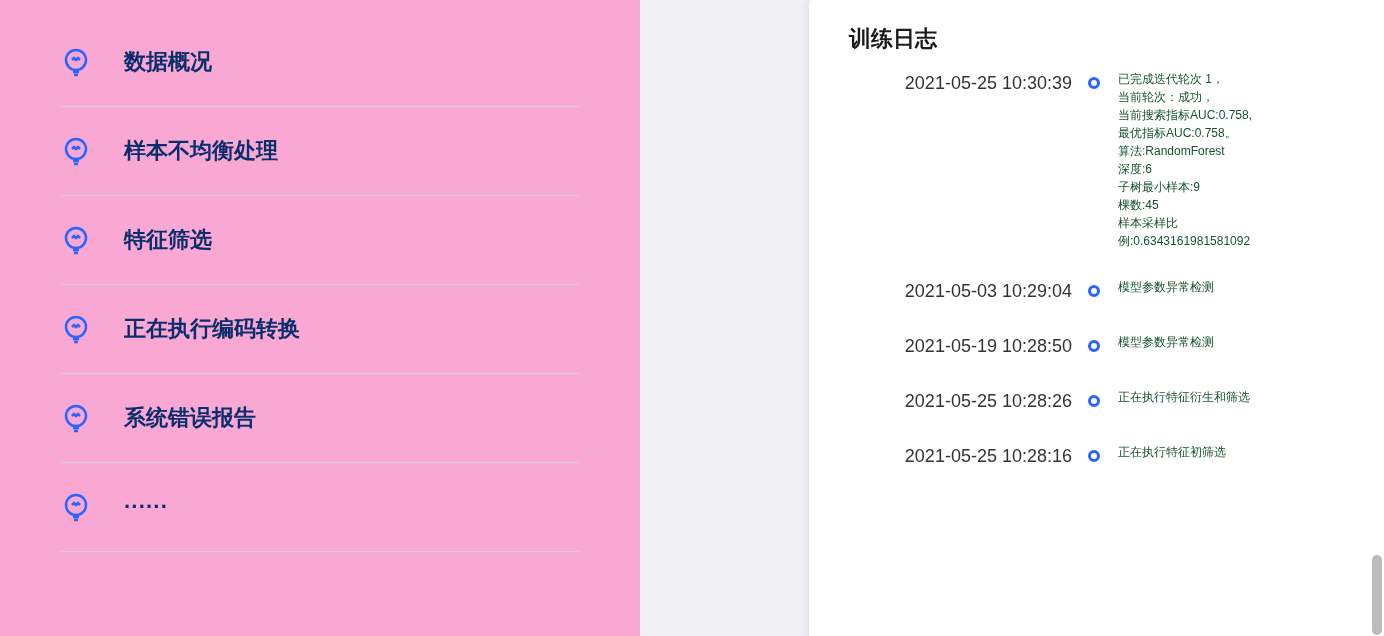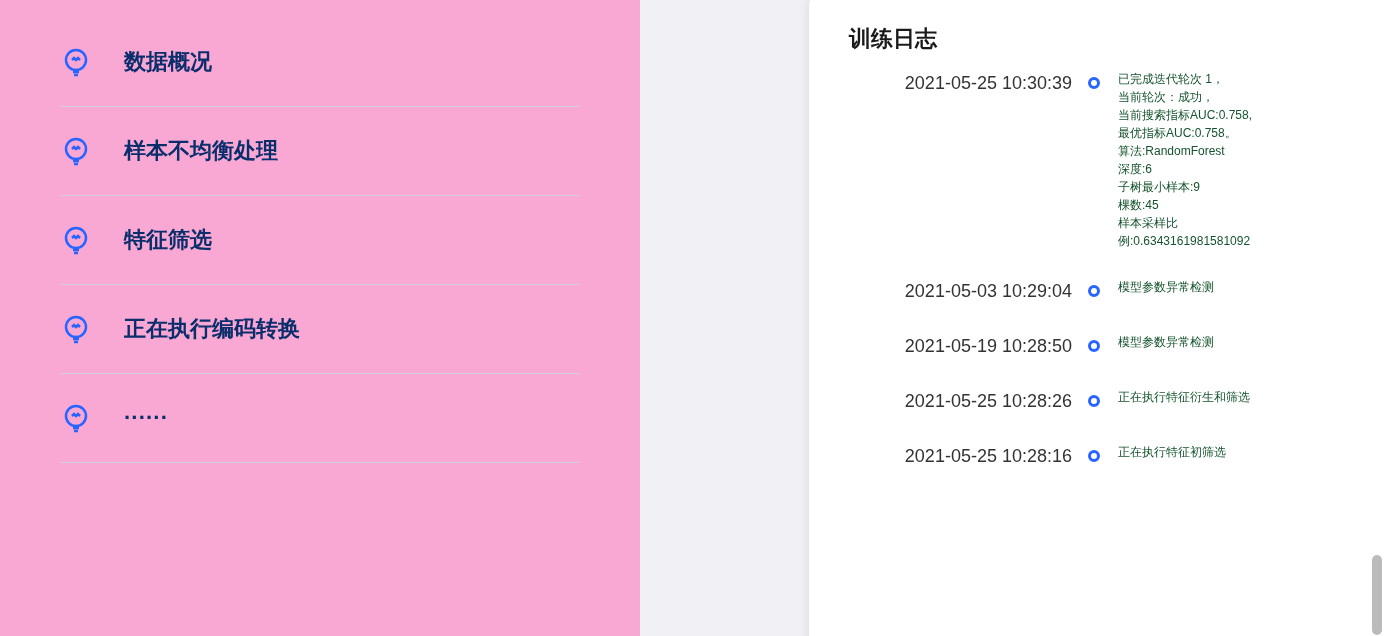--- a/index.html
+++ b/index.html
@@ -160,20 +160,28 @@
       <path class="bulb-inner" d="M13 26 L19 26 M14 29 L18 29"></path>
     </svg>
     <span class="menu-label">正在执行编码转换</span>
   </div>
   <div class="menu-item">
     <svg class="bulb-icon" viewBox="0 0 32 32">
       <circle class="bulb-circle" cx="16" cy="14" r="10"></circle>
       <path class="bulb-inner" d="M12 14 L14 12 L16 14 L18 12 L20 14"></path>
       <path class="bulb-inner" d="M13 26 L19 26 M14 29 L18 29"></path>
     </svg>
+    <span class="menu-label">系统错误报告</span>
+  </div>
+  <div class="menu-item">
+    <svg class="bulb-icon" viewBox="0 0 32 32">
+      <circle class="bulb-circle" cx="16" cy="14" r="10"></circle>
+      <path class="bulb-inner" d="M12 14 L14 12 L16 14 L18 12 L20 14"></path>
+      <path class="bulb-inner" d="M13 26 L19 26 M14 29 L18 29"></path>
+    </svg>
     <span class="menu-label">······</span>
   </div>
 </div>
 
 <div class="right-panel">
   <div class="panel-title">训练日志</div>
   <div class="log-list">
     <div class="log-item">
       <div class="log-time">2021-05-25 10:30:39</div>
       <div class="log-dot-wrap">

